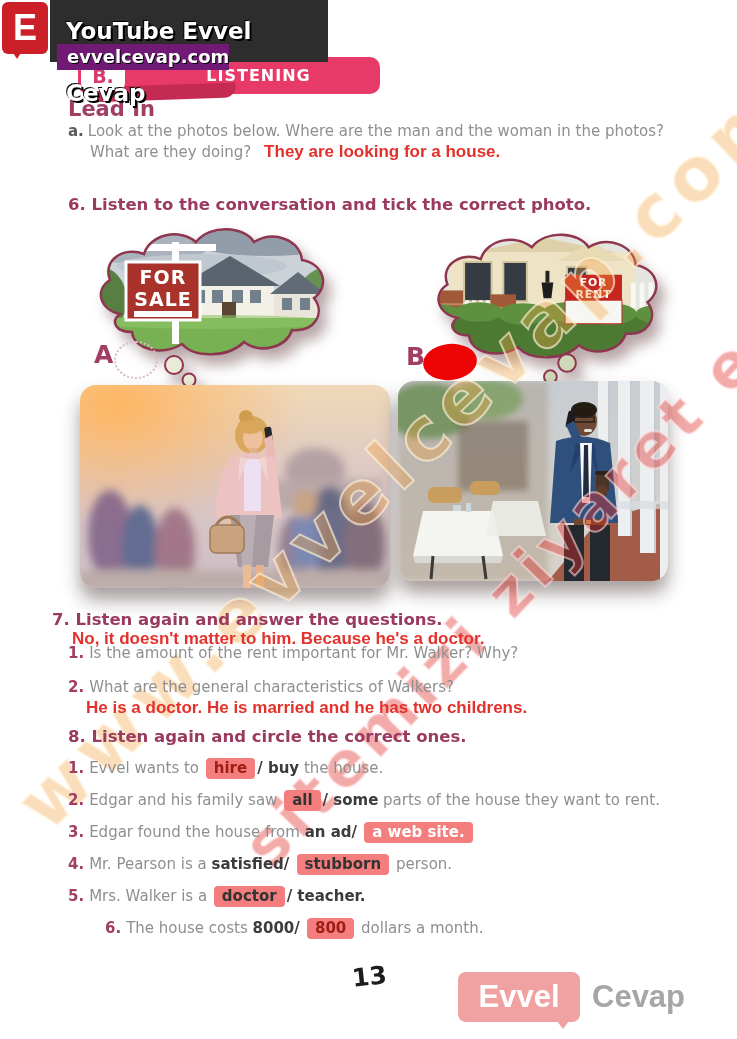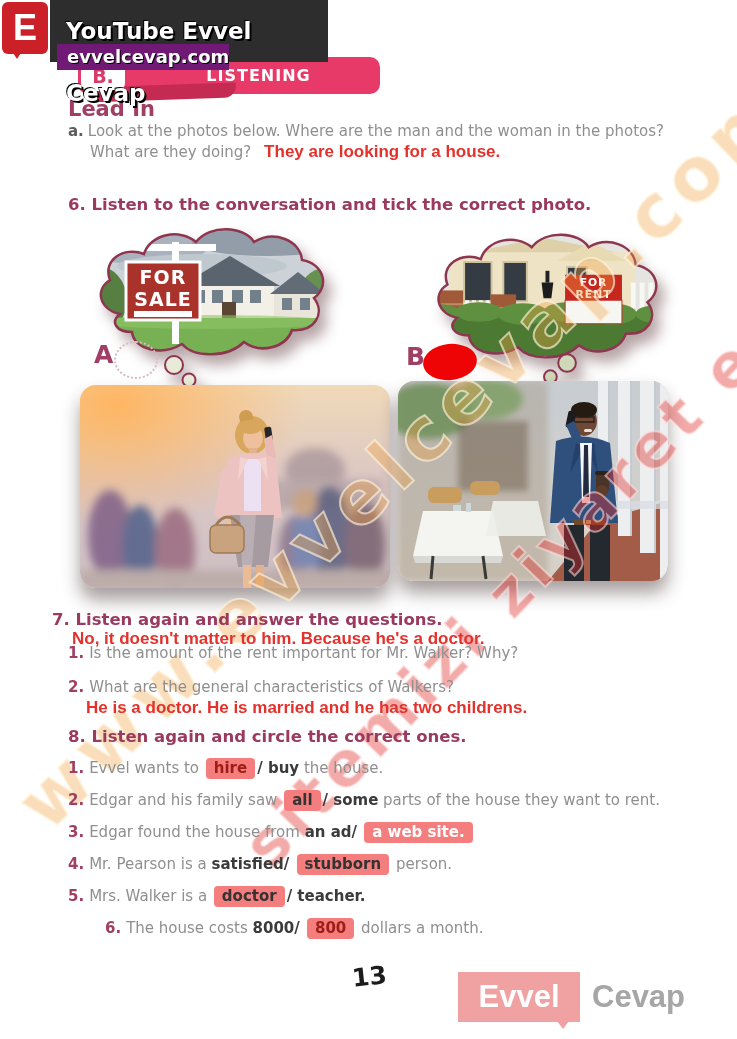--- a/index.html
+++ b/index.html
@@ -54,21 +54,21 @@
   .wm{position:absolute;z-index:5;white-space:nowrap;font-weight:bold;pointer-events:none;
       font-family:"DejaVu Sans",sans-serif;}
   .wm1{left:30px;top:772px;font-size:74px;letter-spacing:8px;transform:rotate(-44deg);
       transform-origin:0 50%;color:rgba(242,160,64,.35);-webkit-text-stroke:2px rgba(255,242,220,.65);}
   .wm2{left:255px;top:820px;font-size:62px;letter-spacing:6px;transform:rotate(-46deg);
       transform-origin:0 50%;color:rgba(222,45,40,.40);-webkit-text-stroke:2px rgba(255,228,228,.55);}
   
   .pageno{position:absolute;left:352px;top:962px;font-size:25px;font-weight:bold;color:#1c1c1c;
           transform:rotate(-6deg);z-index:8;}
   .logo-box{position:absolute;left:458px;top:972px;width:122px;height:50px;background:#f0a2a2;
-          border-radius:0;z-index:8;display:flex;align-items:center;justify-content:center;}
+          border-radius:8px;z-index:8;display:flex;align-items:center;justify-content:center;}
   .logo-box span{color:#fff;font-size:31px;font-weight:bold;font-family:"Liberation Sans",sans-serif;}
   .logo-box:after{content:"";position:absolute;left:96px;bottom:-16px;border:9px solid transparent;
           border-top:12px solid #f0a2a2;}
   .logo-gray{position:absolute;left:592px;top:979px;font-size:31px;font-weight:bold;color:#a6a6a6;
           font-family:"Liberation Sans",sans-serif;z-index:8;}
 </style>
 </head>
 <body>
 
 <div id="page">

